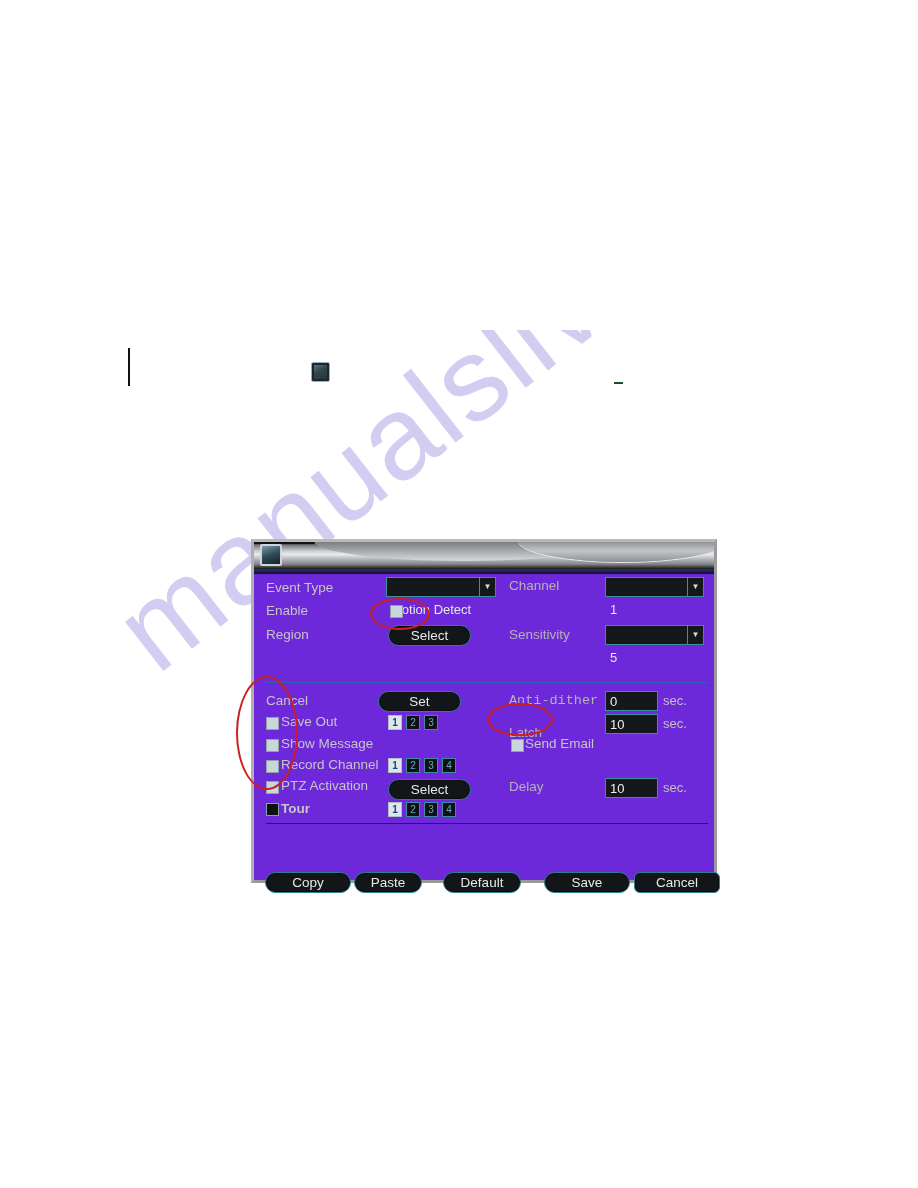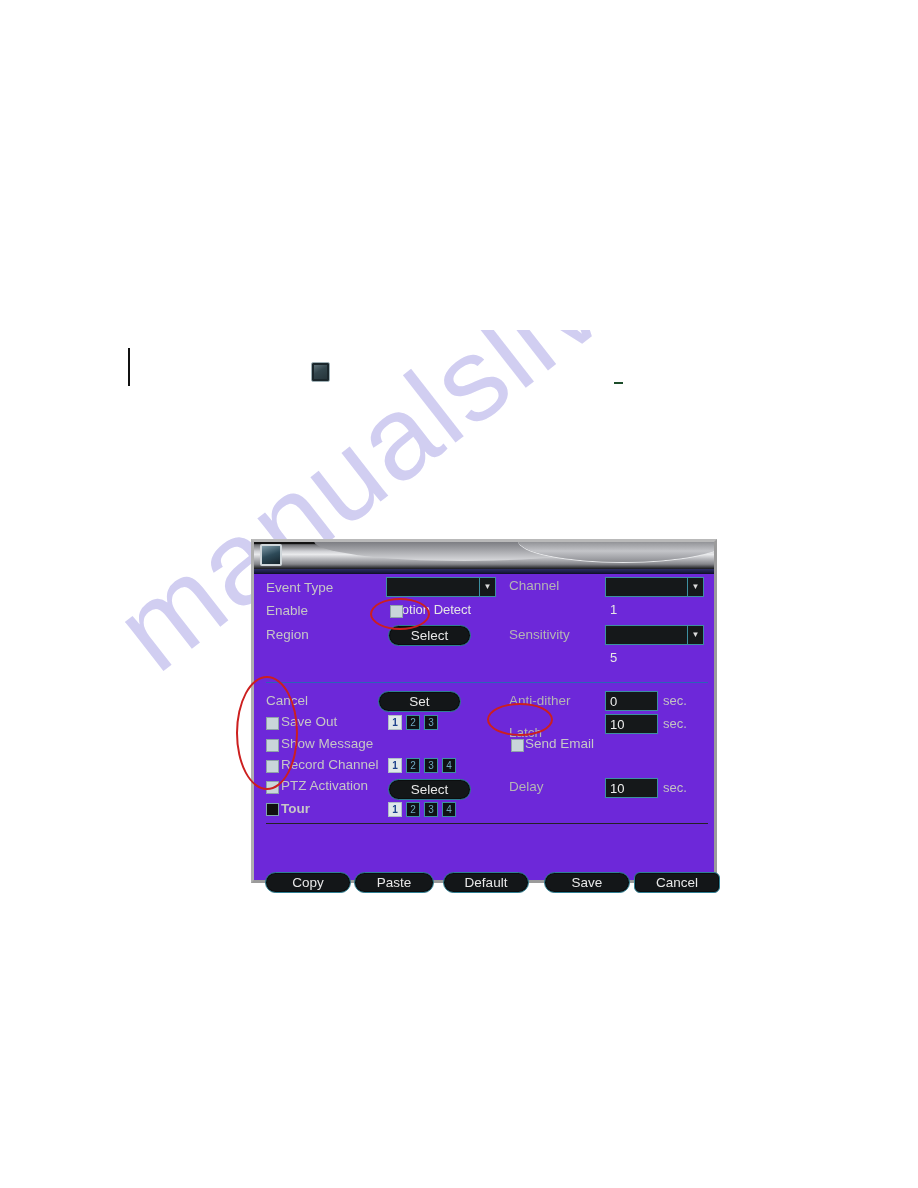--- a/index.html
+++ b/index.html
@@ -344,21 +344,21 @@
     <div class="combo" style="left:351px; top:56px; width:99px;">
       <div class="combo-value">5</div>
       <div class="combo-arrow">▼</div>
     </div>
 
     <div id="dvr-separator"></div>
 
     <div class="lbl" style="left:12px; top:124px;">Cancel</div>
     <div class="pill" style="left:124px; top:122px; width:83px;">Set</div>
 
-    <div class="lbl dim" style="left:255px; top:124px;">Anti-dither</div>
+    <div class="lbl dim" style="left:255px; top:124px;font-family:Liberation Mono, monospace;">Anti-dither</div>
     <div class="field" style="left:351px; top:122px; width:53px;">0</div>
     <div class="unit" style="left:409px; top:124px;">sec.</div>
 
     <div class="cbox" style="left:12px; top:148px;"></div>
     <div class="lbl" style="left:27px; top:145px;">Save Out</div>
     <div class="numrow" style="left:134px; top:146px;">
       <div class="numbox on">1</div>
       <div class="numbox">2</div>
       <div class="numbox">3</div>
     </div>
@@ -395,22 +395,22 @@
     <div class="numrow" style="left:134px; top:233px;">
       <div class="numbox on">1</div>
       <div class="numbox">2</div>
       <div class="numbox">3</div>
       <div class="numbox">4</div>
     </div>
 
     <div id="dvr-footer-sep"></div>
 
     <div class="pill" style="left:11px;  top:303px; width:86px;">Copy</div>
-    <div class="pill" style="left:100px; top:303px; width:80px;">Paste</div>
-    <div class="pill" style="left:189px; top:303px; width:86px;">Default</div>
+    <div class="pill" style="left:100px; top:303px; width:68px;">Paste</div>
+    <div class="pill" style="left:189px; top:303px; width:78px;">Default</div>
     <div class="pill" style="left:290px; top:303px; width:86px;">Save</div>
     <div class="pill" style="left:380px; top:303px; width:86px;border-radius:6px;">Cancel</div>
 
   </div>
 </div>
 
 <div class="annot" id="annot-enable"></div>
 <div class="annot" id="annot-left"></div>
 <div class="annot" id="annot-email"></div>
 

